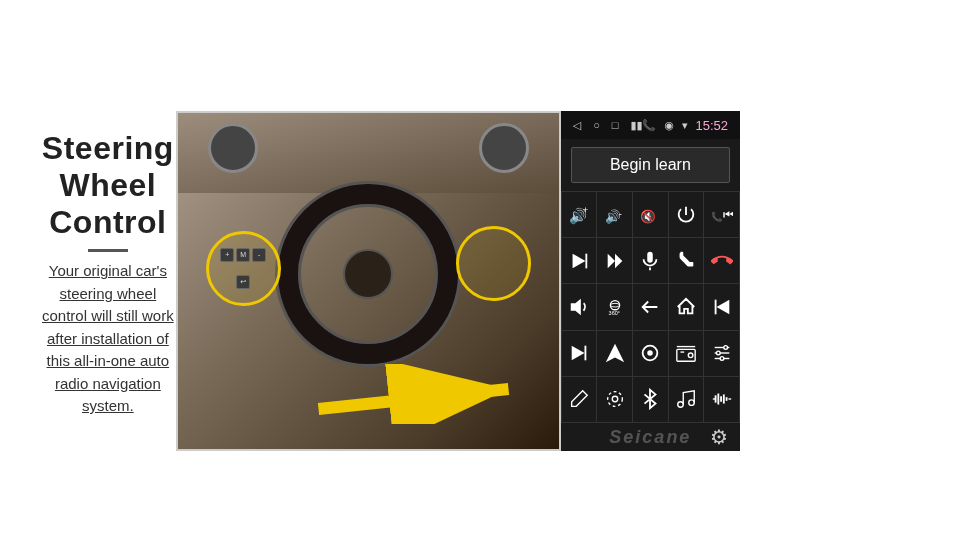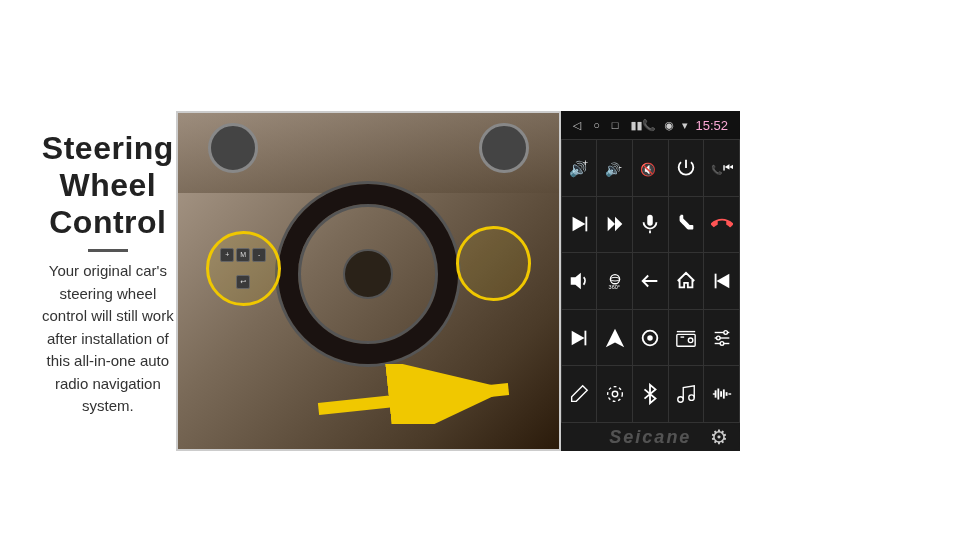--- a/index.html
+++ b/index.html
@@ -39,20 +39,21 @@
       margin: 8px auto;
     }
 
     .subtitle {
       font-size: 15px;
       color: #333;
       text-align: center;
       max-width: 820px;
       margin: 6px auto 14px;
       line-height: 1.5;
+      text-decoration: underline;
     }
 
     .content-area {
       display: flex;
       width: 100%;
       gap: 0;
       height: 340px;
     }
 
     
@@ -346,20 +347,23 @@
           <span class="status-icon">▮▮</span>
         </div>
         <div class="status-right">
           <span class="status-icon">📞</span>
           <span class="status-icon">◉</span>
           <span class="status-icon">▾</span>
           <span style="font-size:13px;font-weight:normal;color:#f9a8d4;">15:52</span>
         </div>
       </div>
 
+      <div class="begin-learn-row">
+        <div class="begin-learn-btn">Begin learn</div>
+      </div>
 
       <div class="controls-grid">
 
         <div class="ctrl-btn">
           <svg viewBox="0 0 24 24">
               <text x="2" y="18" font-size="16" fill="white">🔊</text>
               <text x="16" y="10" font-size="10" fill="white">+</text>
             </svg>
         </div>
         <div class="ctrl-btn">

